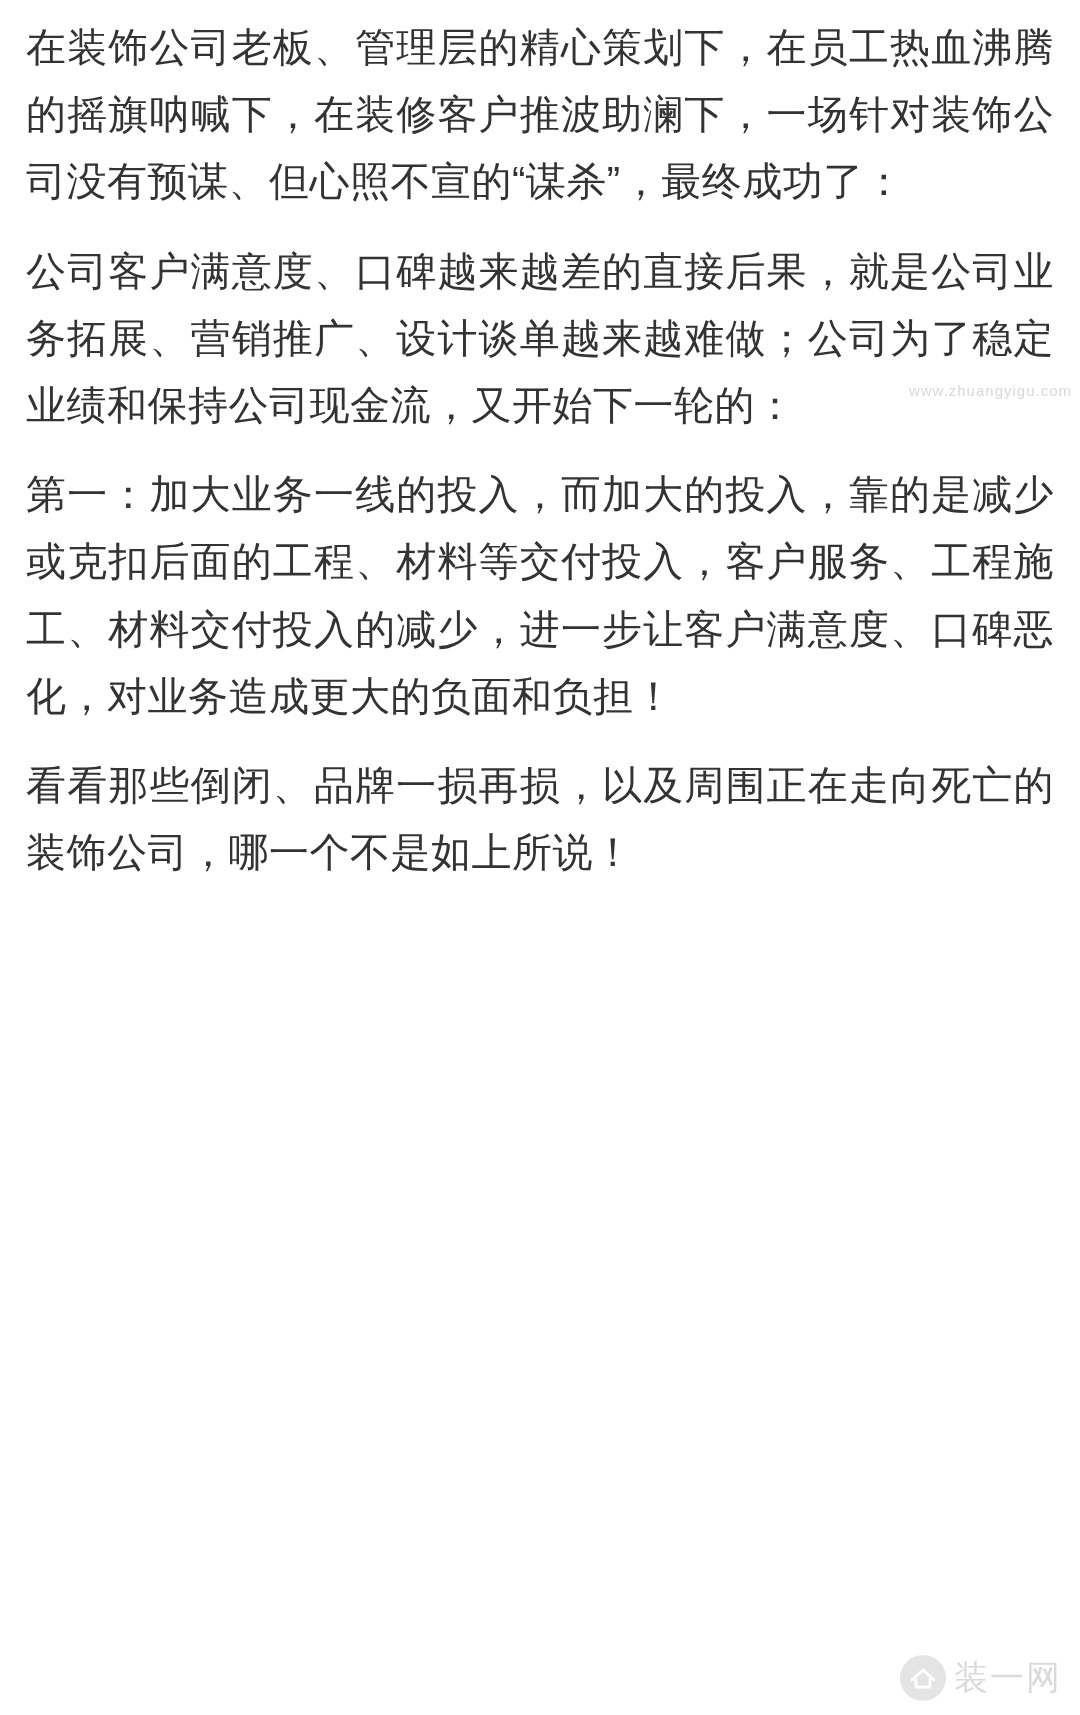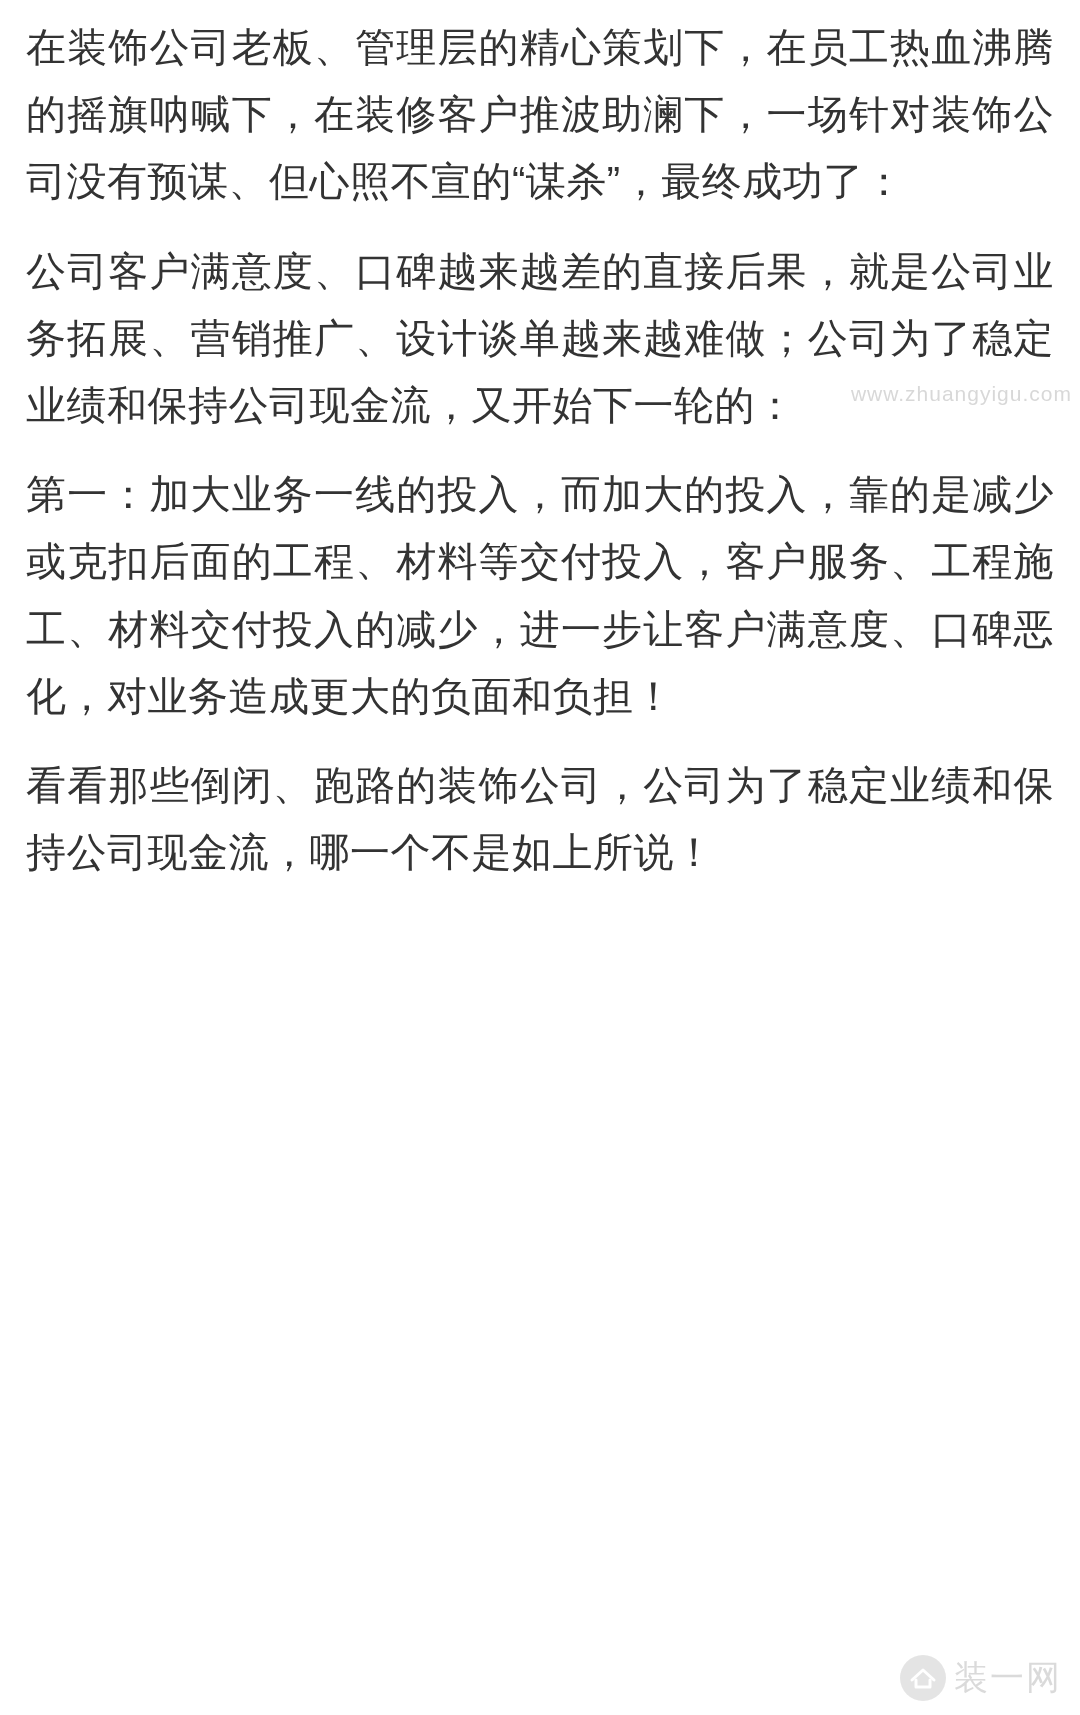--- a/index.html
+++ b/index.html
@@ -31,21 +31,21 @@
     word-break: break-all;
   }
   .para:last-child {
     margin-bottom: 0;
   }
   
   .watermark-top {
     position: absolute;
     right: 8px;
     top: 382px;
-    font-size: 21px;
+    font-size: 15px;
     color: #d8d8d8;
     letter-spacing: 1px;
     font-family: "Liberation Sans", sans-serif;
     user-select: none;
   }
   
   .watermark-logo {
     position: absolute;
     right: 18px;
     bottom: 14px;
@@ -74,21 +74,21 @@
     font-family: "Liberation Sans", sans-serif;
   }
 </style>
 </head>
 <body>
 
 <div class="article">
   <p class="para">在装饰公司老板、管理层的精心策划下，在员工热血沸腾的摇旗呐喊下，在装修客户推波助澜下，一场针对装饰公司没有预谋、但心照不宣的“谋杀”，最终成功了：</p>
   <p class="para">公司客户满意度、口碑越来越差的直接后果，就是公司业务拓展、营销推广、设计谈单越来越难做；公司为了稳定业绩和保持公司现金流，又开始下一轮的：</p>
   <p class="para">第一：加大业务一线的投入，而加大的投入，靠的是减少或克扣后面的工程、材料等交付投入，客户服务、工程施工、材料交付投入的减少，进一步让客户满意度、口碑恶化，对业务造成更大的负面和负担！</p>
-  <p class="para">看看那些倒闭、跑路的装饰公司，公司为了稳定业绩和保持公司现金流，哪一个不是如上所说！</p>
+  <p class="para">看看那些倒闭、品牌一损再损，以及周围正在走向死亡的装饰公司，哪一个不是如上所说！</p>
 </div>
 
 <div class="watermark-top">www.zhuangyigu.com</div>
 
 <div class="watermark-logo">
   <span class="mark">
     <svg width="30" height="30" viewBox="0 0 30 30" aria-hidden="true">
       <path d="M4 17 L15 7 L26 17" fill="none" stroke="#ffffff" stroke-width="3" stroke-linecap="round" stroke-linejoin="round"></path>
       <path d="M8 17 L8 24 L22 24 L22 17" fill="none" stroke="#ffffff" stroke-width="3" stroke-linecap="round" stroke-linejoin="round"></path>
     </svg>

